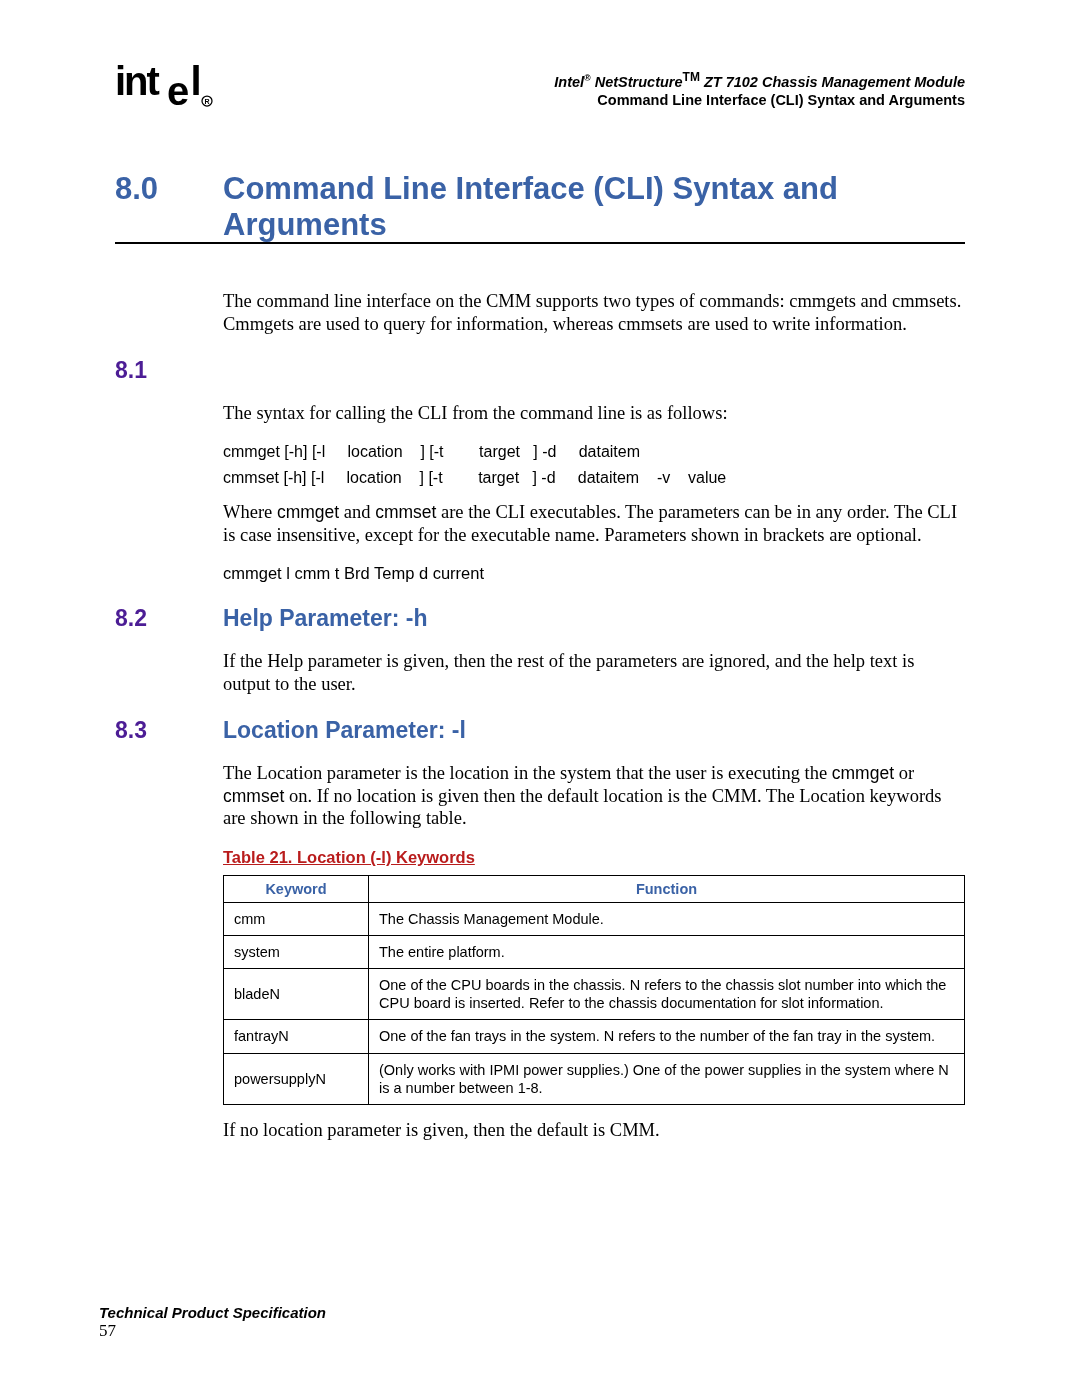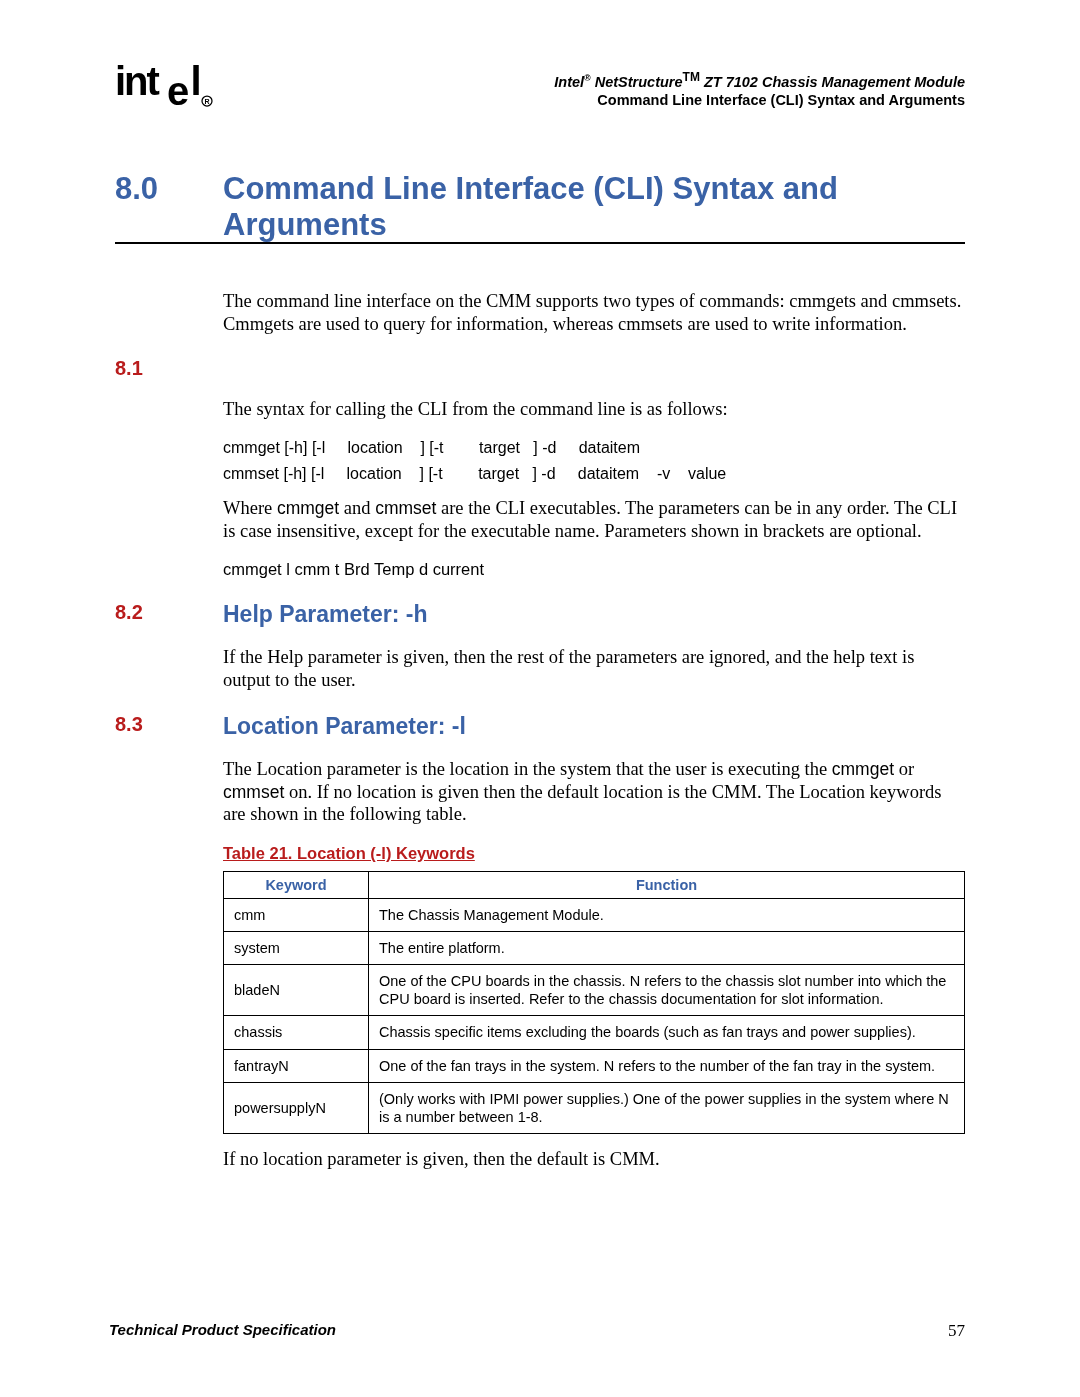--- a/index.html
+++ b/index.html
@@ -20,32 +20,32 @@
     .header-line1 .reg { font-size: 9px; vertical-align: super; font-style: normal; }
     .header-line1 .tm { font-size: 12px; vertical-align: super; font-style: normal; }
     .header-line2 { font-weight: 700; margin-top: 2px; }
     .chapter-block { border-bottom: 2px solid #000; margin-bottom: 46px; }
     .chapter-row { display: flex; align-items: flex-start; }
     .chapter-num { color: #3a62a6; font-family: Arial, Helvetica, sans-serif; font-weight: 700; font-size: 31px; width: 108px; flex: none; }
     .chapter-title { color: #3a62a6; font-family: Arial, Helvetica, sans-serif; font-weight: 700; font-size: 31px; line-height: 1.15; flex: 1; }
     .body-indent { margin-left: 108px; }
     .para { font-size: 18.5px; line-height: 1.22; margin-bottom: 18px; }
     .section-row { display: flex; align-items: flex-start; margin-top: 22px; margin-bottom: 18px; }
-    .section-num { color: #b91c1c; font-family: Arial, Helvetica, sans-serif; font-weight: 700; font-size: 20px; width: 108px; flex: none; }
+    .section-num { color: #4c1d95; font-family: Arial, Helvetica, sans-serif; font-weight: 700; font-size: 23px; width: 108px; flex: none; }
     .section-title { color: #3a62a6; font-family: Arial, Helvetica, sans-serif; font-weight: 700; font-size: 23px; }
     .syntax-block { font-family: Arial, Helvetica, sans-serif; font-size: 16px; margin-left: 0; margin-bottom: 14px; margin-top: 8px; }
     .syntax-line { margin-bottom: 8px; white-space: pre; }
     .cmdtext { font-family: Arial, Helvetica, sans-serif; font-size: 17.5px; }
     .example-line { font-family: Arial, Helvetica, sans-serif; font-size: 16.5px; margin-top: 6px; margin-bottom: 4px; }
     .table-caption { color: #b91c1c; font-family: Arial, Helvetica, sans-serif; font-weight: 700; font-size: 16.5px; margin-bottom: 8px; margin-top: 4px; text-decoration: underline; }
     table.kw { border-collapse: collapse; width: 100%; margin-bottom: 14px; }
     table.kw th { color: #3a62a6; font-family: Arial, Helvetica, sans-serif; font-weight: 700; font-size: 14.5px; border: 1px solid #000; padding: 5px 8px; text-align: center; }
     table.kw td { font-family: Arial, Helvetica, sans-serif; font-size: 14.5px; border: 1px solid #000; padding: 7px 10px; vertical-align: middle; line-height: 1.25; }
     table.kw td.kw-cell { width: 145px; }
-    .footer { position: absolute; left: 109px; right: 115px; bottom: 56px; display: flex; justify-content: space-between; font-family: Arial, Helvetica, sans-serif; font-size: 15px; }
+    .footer { position: absolute; left: 99px; right: 115px; bottom: 56px; display: flex; justify-content: flex-end; font-family: Arial, Helvetica, sans-serif; font-size: 15px; flex-direction: column; }
     .footer-left { font-style: italic; font-weight: 700; }
     .footer-right { font-family: "Times New Roman", serif; font-size: 17px; }
   </style>
 </head>
 <body>
 
 <div class="header">
   <div class="logo">
     <svg viewBox="0 0 220 100">
       <text x="0" y="68" font-family="Arial, Helvetica, sans-serif" font-size="80" font-weight="700" letter-spacing="-4">int</text>
@@ -119,24 +119,20 @@
       </tr>
       <tr>
         <td class="kw-cell">system</td>
         <td>The entire platform.</td>
       </tr>
       <tr>
         <td class="kw-cell">bladeN</td>
         <td>One of the CPU boards in the chassis. N refers to the chassis slot number into which the CPU board is inserted. Refer to the chassis documentation for slot information.</td>
       </tr>
       <tr>
-        <td class="kw-cell">chassis</td>
-        <td>Chassis specific items excluding the boards (such as fan trays and power supplies).</td>
-      </tr>
-      <tr>
         <td class="kw-cell">fantrayN</td>
         <td>One of the fan trays in the system. N refers to the number of the fan tray in the system.</td>
       </tr>
       <tr>
         <td class="kw-cell">powersupplyN</td>
         <td>(Only works with IPMI power supplies.) One of the power supplies in the system where N is a number between 1-8.</td>
       </tr>
     </tbody>
   </table>
 

